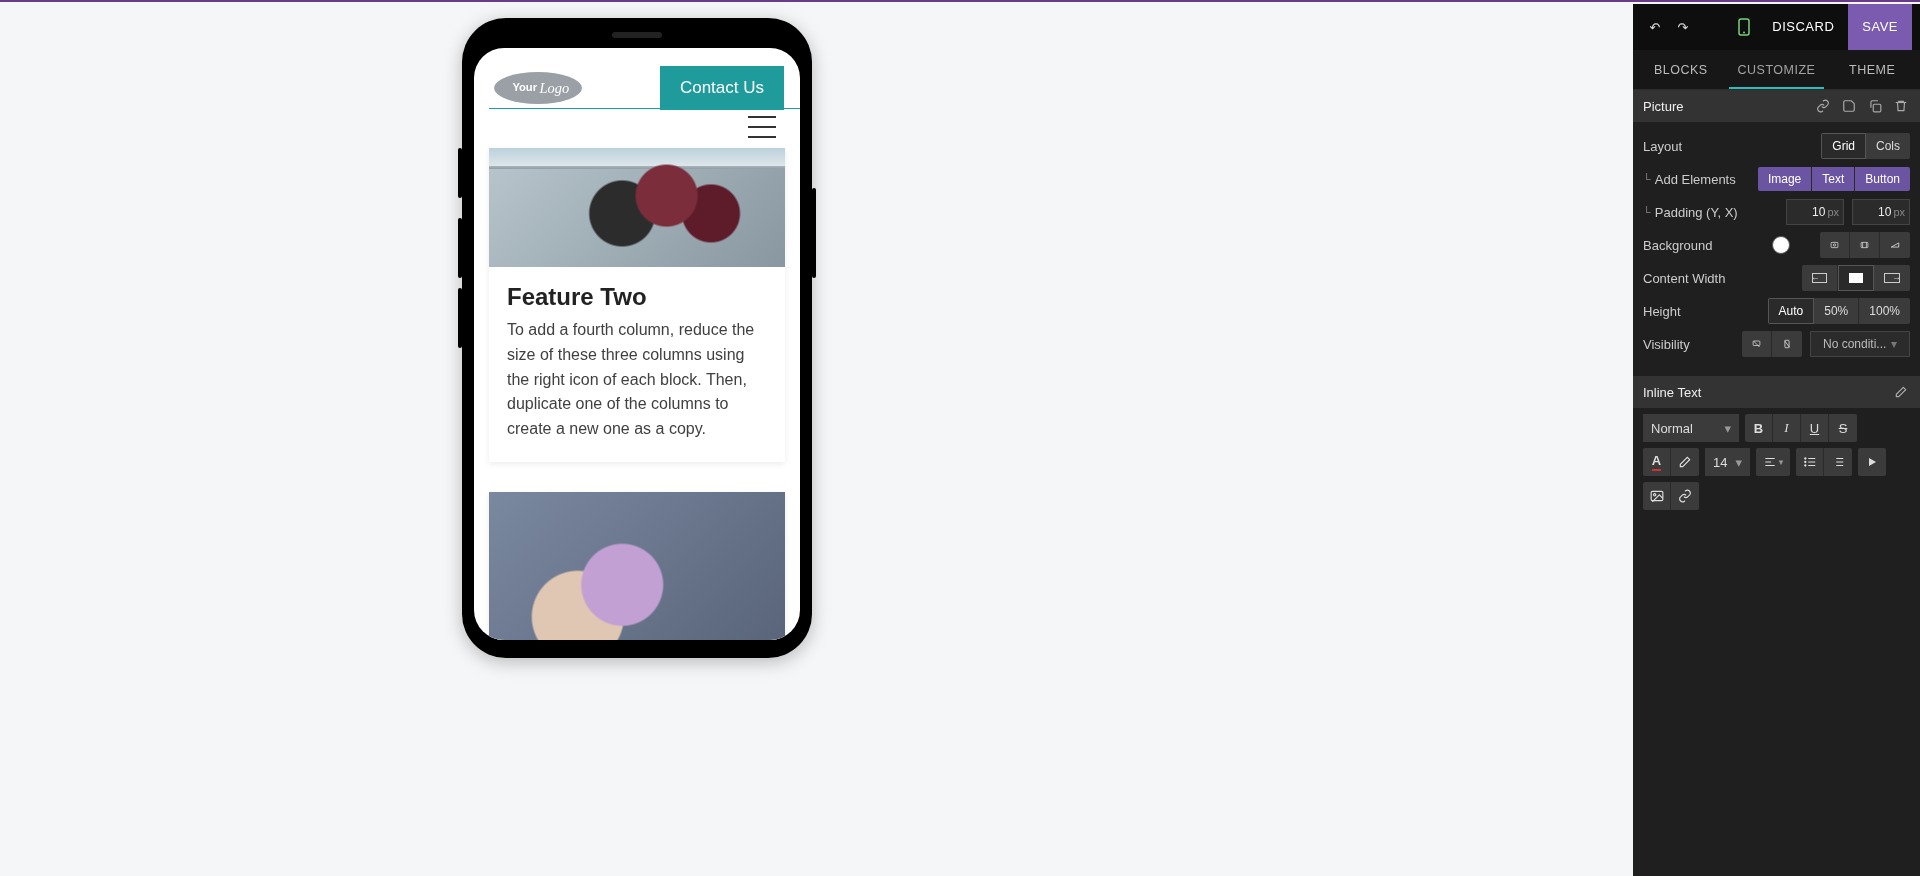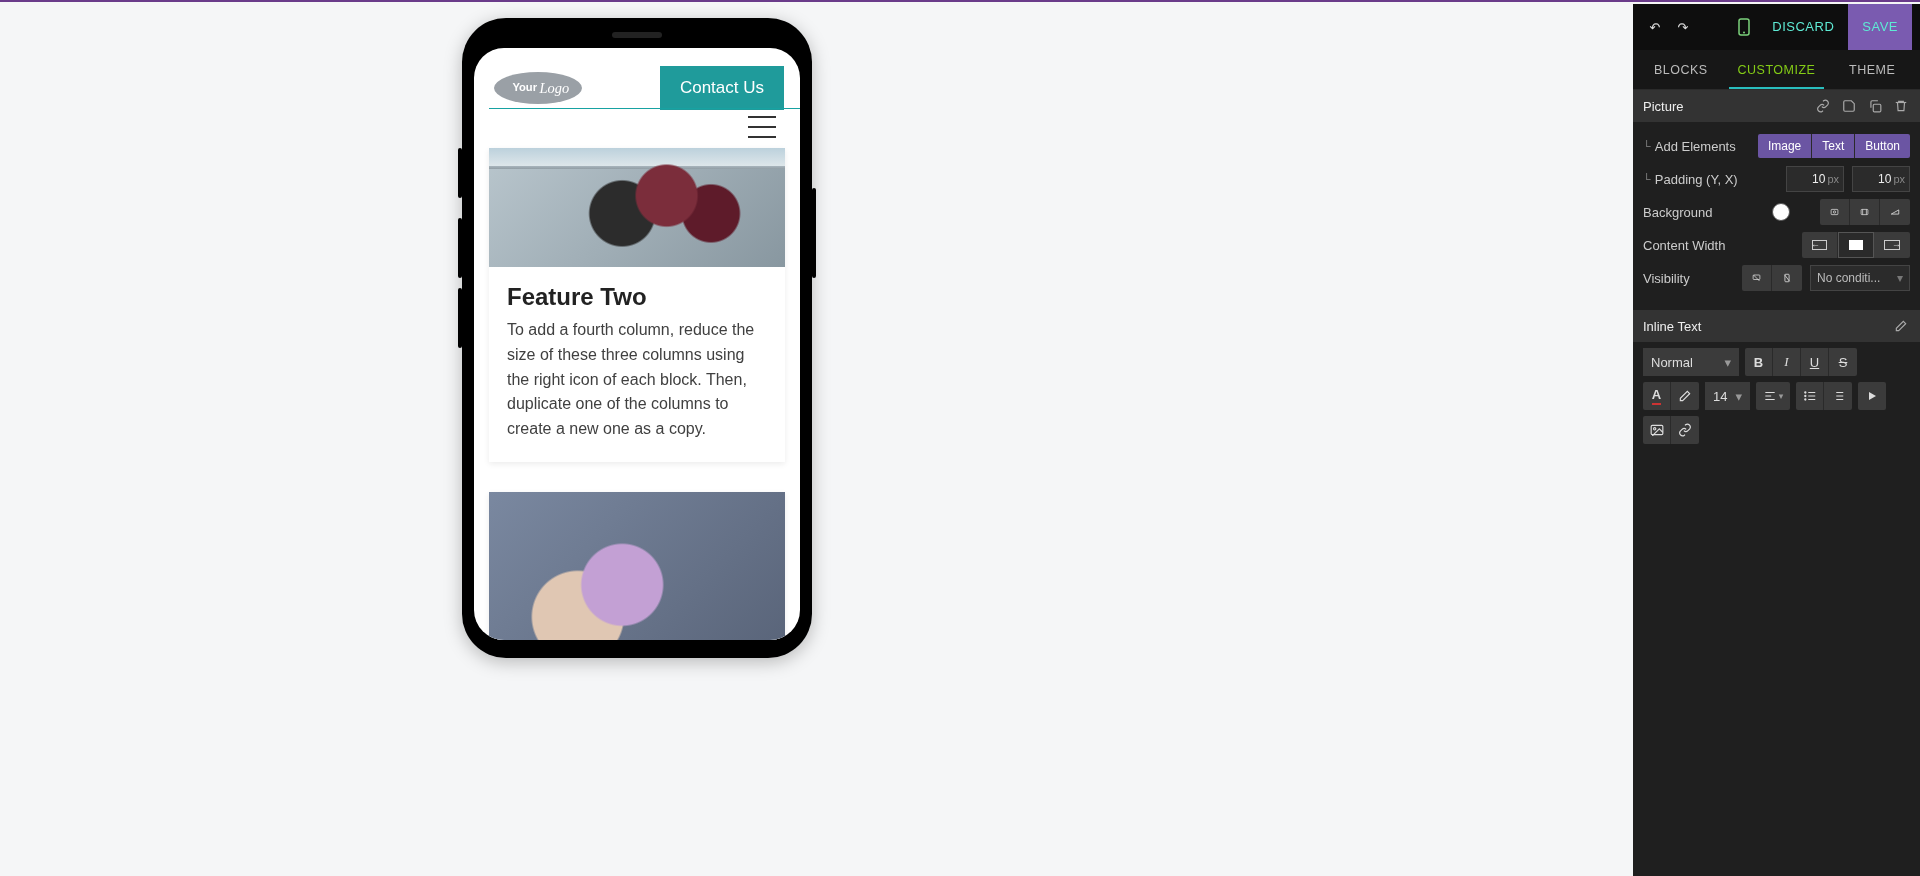--- a/index.html
+++ b/index.html
@@ -71,26 +71,26 @@
 .card-body { padding: 16px 18px 20px; }
 .card-body h2 { font-size:24px; font-weight:600; color:#222; margin-bottom:7px; }
 .card-body p { font-size:16px; line-height:1.55; color:#404040; }
 
 
 #panel { position:absolute; right:0; top:2px; width:287px; height:874px; background:#1f1f1f; color:#ccc; font-size:13px; }
 .top-strip { height:46px; background:#0e0e0e; display:flex; align-items:center; padding:0 8px; }
 .strip-spacer { flex:1; }
 .icon-btn { width:28px; height:28px; display:inline-flex; align-items:center; justify-content:center; color:#ddd; cursor:pointer; border-radius:3px; }
 .mobile-glyph { color:#7cd27c; }
-.txt-btn { padding:0 14px; height:46px; line-height:46px; color:#5eead4; letter-spacing:.5px; font-size:13px; cursor:pointer; }
+.txt-btn { padding:0 14px; height:46px; line-height:46px; color:#ffffff; letter-spacing:.5px; font-size:13px; cursor:pointer; }
 .save-btn { background:#7a5bb0; }
 
 .tabs { height:40px; display:flex; background:#171717; border-bottom:1px solid #2b2b2b; }
 .tab { flex:1; text-align:center; line-height:40px; color:#bbb; font-size:12.5px; letter-spacing:.5px; cursor:pointer; }
-.tab.active { color:#84cc16; border-bottom:2px solid #29bdbd; }
+.tab.active { color:#a3a3a3; border-bottom:2px solid #29bdbd; }
 
 .section-head {
   background:#333; height:32px; display:flex; align-items:center; padding:0 10px; color:#eee;
   justify-content:space-between;
 }
 .section-head .icons { display:flex; gap:8px; color:#aaa; }
 
 .rows { padding:6px 10px; }
 .row { display:flex; align-items:center; min-height:30px; margin:3px 0; gap:8px; }
 .row .lbl { flex:1; display:flex; align-items:center; gap:4px; color:#ccc; }
@@ -113,21 +113,21 @@
   width:30px; height:26px; background:#3b3b3b; color:#ddd; border:none; cursor:pointer;
   display:inline-flex; align-items:center; justify-content:center;
   border-right:1px solid #2a2a2a; font-size:12px;
 }
 .mini-btn:last-child{ border-right:none; }
 .cw-mid { background:#fff; width:16px; height:10px; display:inline-block; }
 .cw-side { border:1px solid #ccc; width:16px; height:10px; display:inline-block; position:relative; }
 .cw-side::before { content:"→"; font-size:9px; color:#ccc; position:absolute; right:-2px; top:-2px; }
 .cw-side.l::before { content:"←"; left:-2px; right:auto; }
 
-.sel { flex:0 0 100px; height:26px; background:#2b2b2b; border:1px solid #444; color:#bbb; font-size:12px; padding:0 6px; display:flex; align-items:center; justify-content:space-between; cursor:pointer; }
+.sel { flex:0 0 100px; height:26px; background:#2b2b2b; border:1px solid #444; color:#bbb; font-size:12px; padding:0 12px; display:flex; align-items:center; justify-content:space-between; cursor:pointer; }
 .sel .arr { color:#777; }
 
 .toolbar { display:flex; gap:6px; padding:6px 10px; flex-wrap:wrap; }
 .tb-group { display:flex; border-radius:2px; overflow:hidden; }
 .tb-btn {
   min-width:28px; height:28px; border:none; background:#3b3b3b; color:#ddd; cursor:pointer;
   display:inline-flex; align-items:center; justify-content:center; font-size:13px;
   border-right:1px solid #2a2a2a;
 }
 .tb-btn:last-child{border-right:none;}
@@ -229,20 +229,27 @@
         <svg width="14" height="14" viewBox="0 0 24 24" fill="none" stroke="#aaa" stroke-width="2">
             <path d="M3 6h18"></path>
             <path d="M8 6V4h8v2"></path>
             <path d="M6 6l1 14h10l1-14"></path>
           </svg>
       </span>
     </span>
   </div>
 
   <div class="rows">
+    <div class="row">
+      <span class="lbl">Layout</span>
+      <span class="seg">
+        <button class="active">Grid</button>
+        <button>Cols</button>
+      </span>
+    </div>
 
     <div class="row">
       <span class="lbl">
           <span class="lmark">└</span>
           <span>Add Elements</span>
         </span>
       <span class="seg">
         <button class="primary">Image</button>
         <button class="primary">Text</button>
         <button class="primary">Button</button>
@@ -297,20 +304,28 @@
           </button>
         <button class="mini-btn active" style="width:36px;background:#2a2a2a">
             <span class="cw-mid"></span>
           </button>
         <button class="mini-btn" style="width:36px">
             <span class="cw-side"></span>
           </button>
       </span>
     </div>
 
+    <div class="row">
+      <span class="lbl">Height</span>
+      <span class="seg">
+        <button class="active">Auto</button>
+        <button>50%</button>
+        <button>100%</button>
+      </span>
+    </div>
 
     <div class="row">
       <span class="lbl">Visibility</span>
       <span class="seg">
         <button class="mini-btn">
           <svg width="14" height="14" viewBox="0 0 24 24" fill="none" stroke="#ddd" stroke-width="2">
               <rect x="3" y="4" width="18" height="12" rx="2"></rect>
               <path d="M4 4 L20 20"></path>
             </svg>
         </button>

